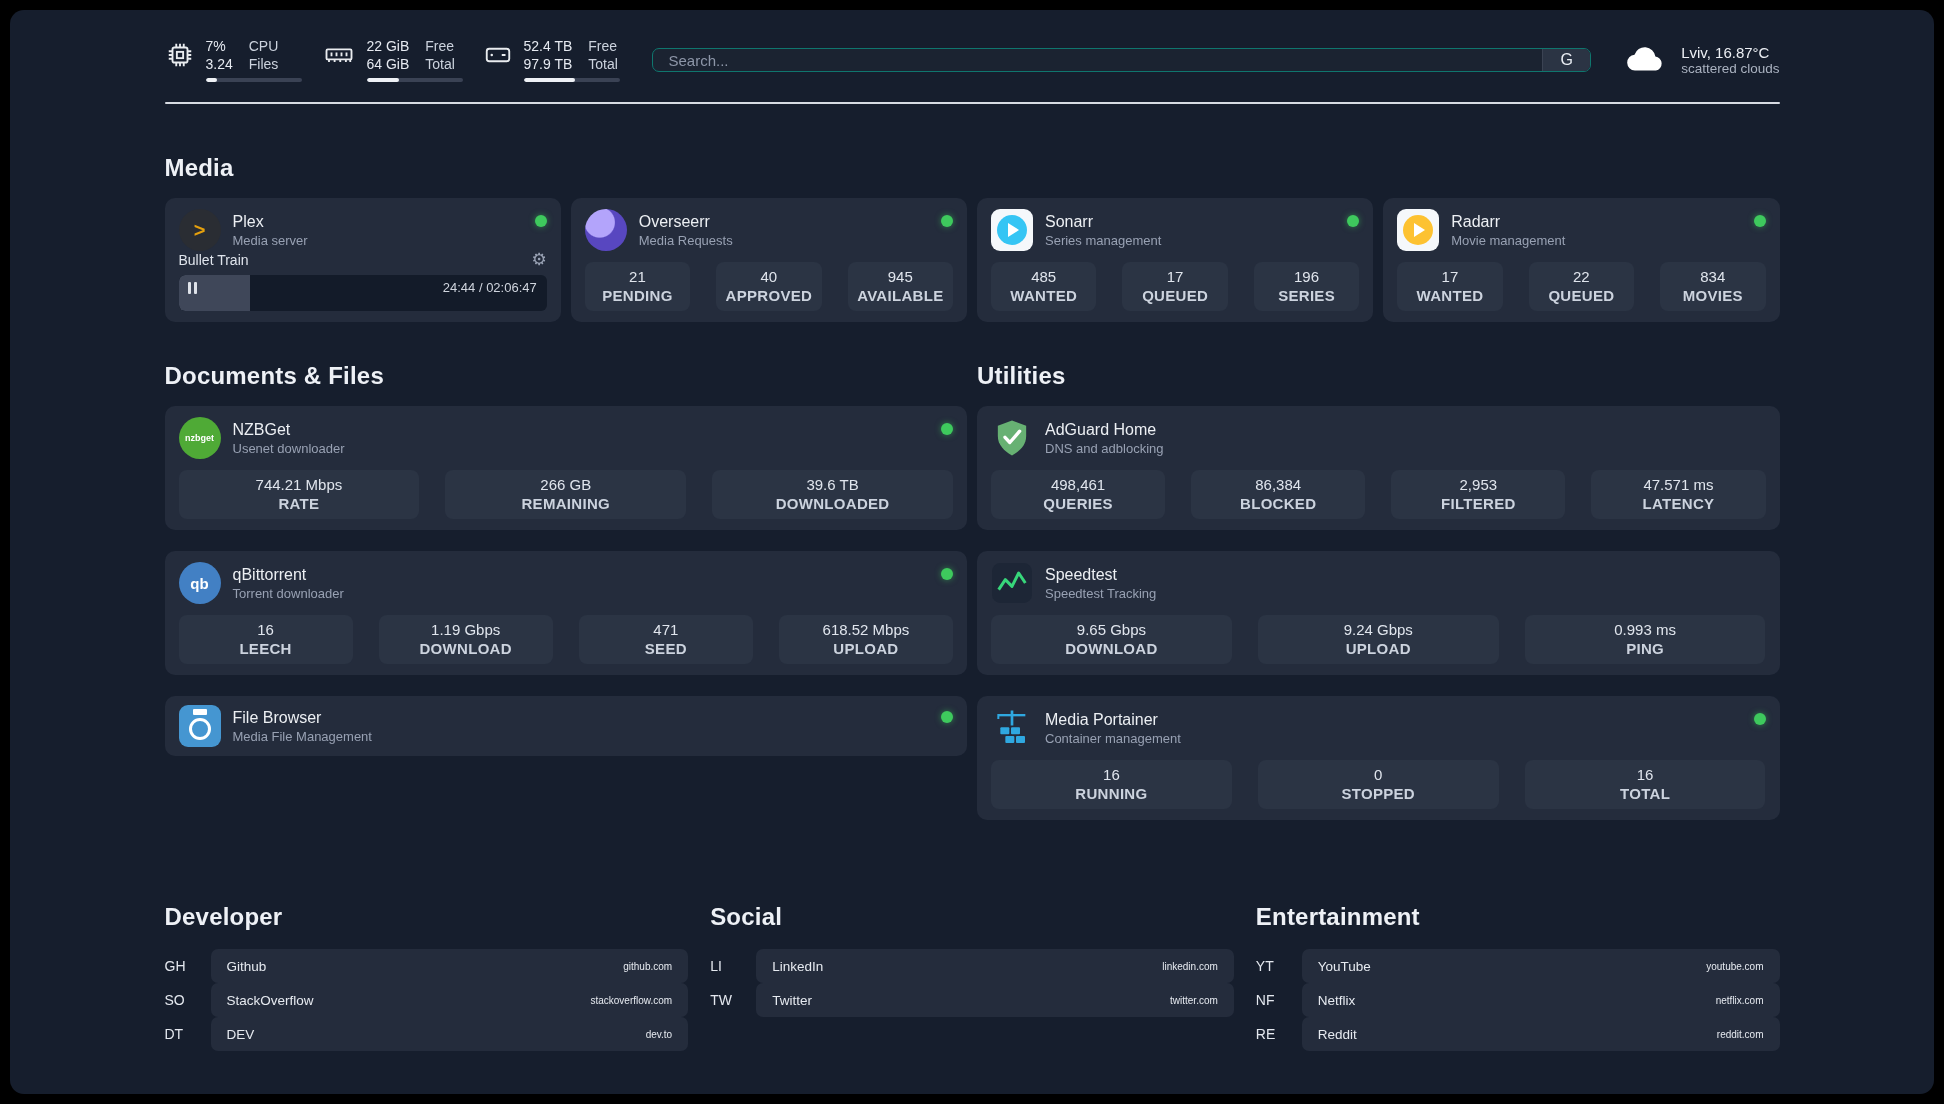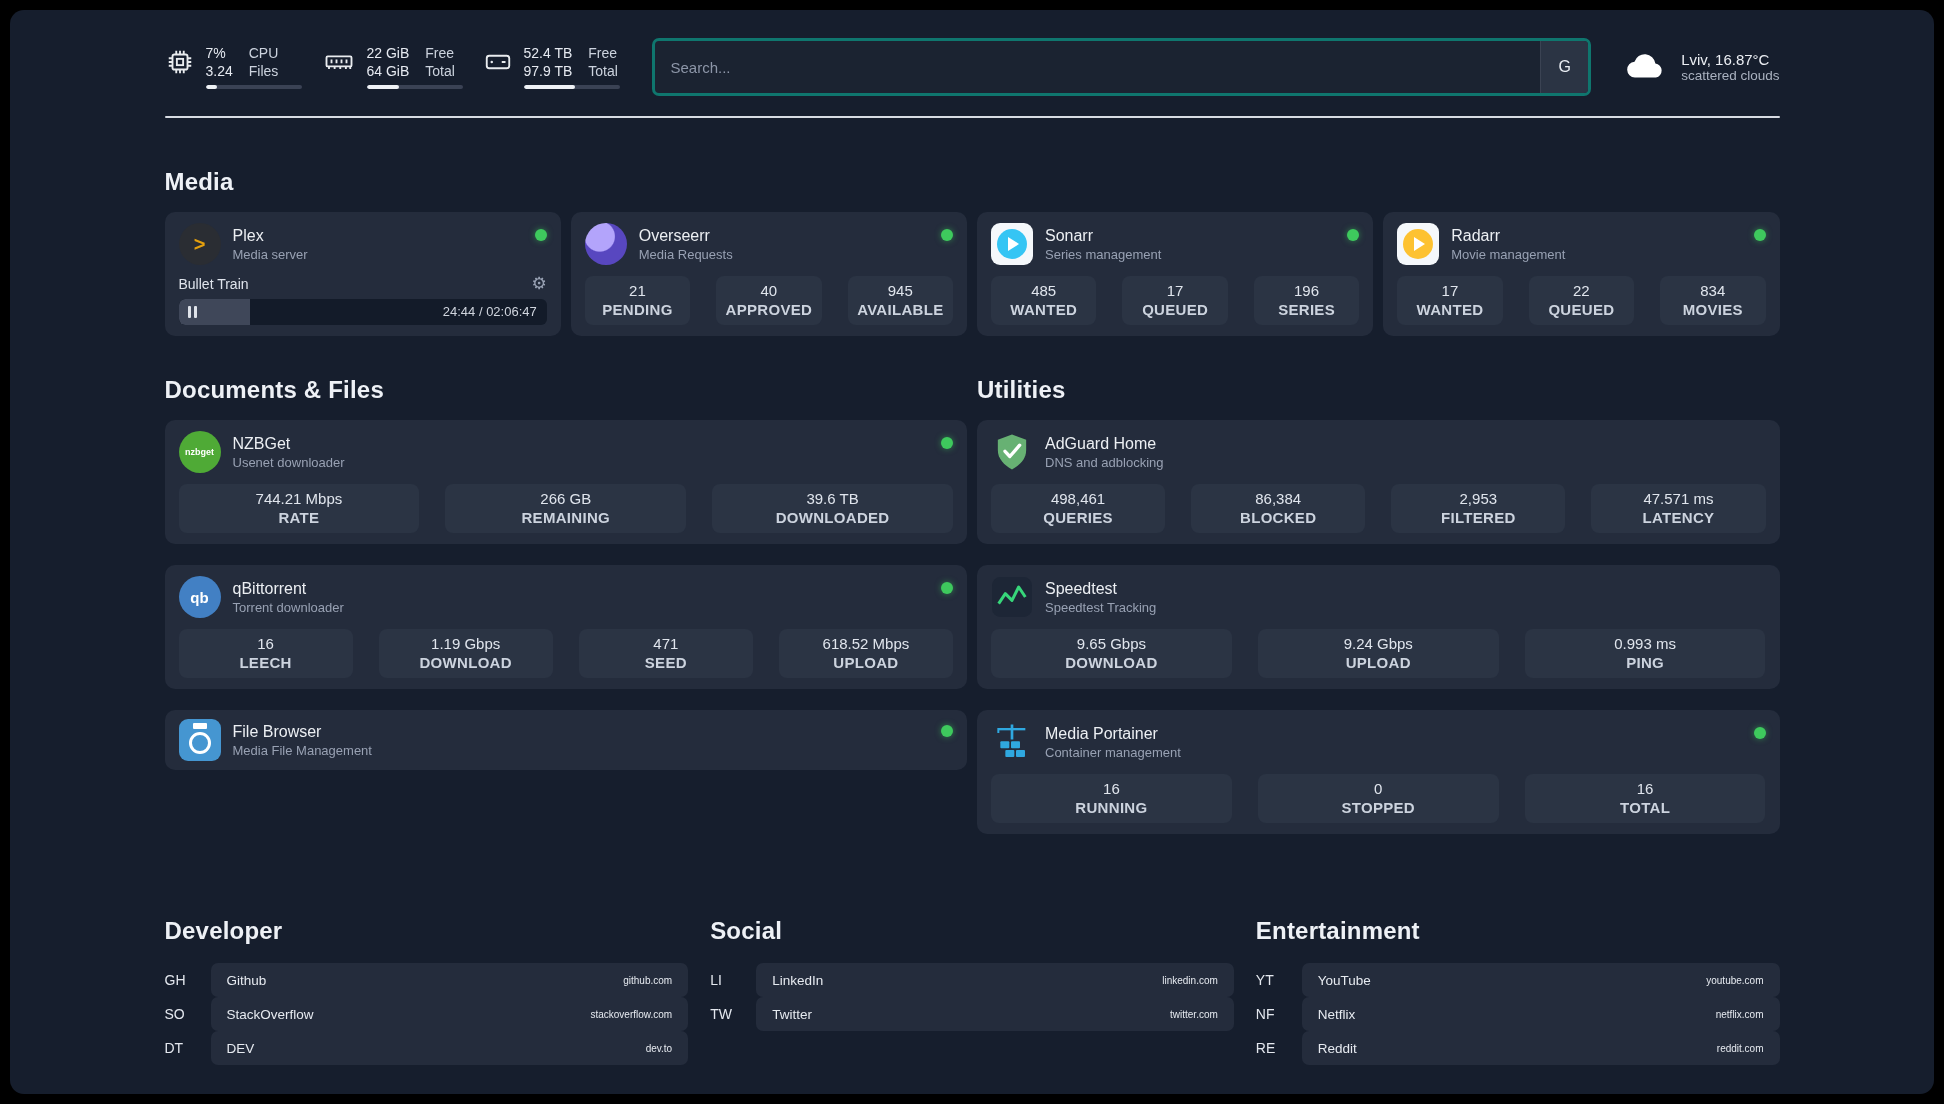--- a/index.html
+++ b/index.html
@@ -26,22 +26,22 @@
   .sys-icon { margin-top:2px; }
   .sys-body { display:flex; flex-direction:column; min-width:96px; }
   .sys-rows { display:flex; gap:16px; }
   .sys-col { display:flex; flex-direction:column; gap:2px; font-size:14px; }
   .sys-val { color:#e6eaf1; }
   .sys-lab { color:#ccd3de; }
   .sys-bar { margin-top:6px; height:4px; width:100%; background:#39425200; background:#3a4254; border-radius:2px; overflow:hidden; }
   .sys-bar > div { height:100%; background:#eef1f5; border-radius:2px; }
 
   .searchbox {
-    flex:1; height:58px; display:flex; align-items:stretch;
-    background:#1b2331; border:3px solid #0f766e; border-radius:7px;
+    flex:1; height:24px; display:flex; align-items:stretch;
+    background:#1b2331; border:1px solid #0f766e; border-radius:7px;
     overflow:hidden; margin:0 6px;
   }
   .searchbox input {
     flex:1; background:transparent; border:none; outline:none;
     color:#e9edf3; font-size:15px; padding:0 16px;
     font-family:"Liberation Sans", sans-serif;
   }
   .searchbox input::placeholder { color:#8d96a8; }
   .search-engine {
     width:48px; display:flex; align-items:center; justify-content:center;
@@ -95,21 +95,21 @@
   .qb-icon { background:#4280c4; border-radius:50%; color:#fff; font-size:15px; font-weight:700; }
   .fb-icon { background:#4596d1; border-radius:9px; position:relative; }
   .fb-icon::before { content:""; width:16px; height:16px; border:3px solid #fff; border-radius:50%; position:absolute; left:10px; top:13px; }
   .fb-icon::after { content:""; width:14px; height:6px; background:#fff; border-radius:1px; position:absolute; left:14px; top:4px; }
 
   
   .player { margin-top:auto; }
   .player-row { display:flex; align-items:center; justify-content:space-between; margin-bottom:7px; }
   .player-title { font-size:14px; color:#dfe4ec; }
   .gear { color:#9aa3b5; font-size:17px; cursor:pointer; line-height:1; }
-  .track { position:relative; height:26px; background:#131b29; border-radius:6px; overflow:hidden; cursor:pointer; }
+  .track { position:relative; height:36px; background:#131b29; border-radius:6px; overflow:hidden; cursor:pointer; }
   .track-fill { position:absolute; left:0; top:0; bottom:0; background:#3f4759; border-radius:6px 0 0 6px; }
   .pause { position:absolute; left:9px; top:7px; display:flex; gap:3px; cursor:pointer; }
   .pause i { width:3px; height:12px; background:#dfe3ea; border-radius:1px; display:block; }
   .time { position:absolute; right:10px; top:5px; font-size:13px; color:#d0d5de; }
 
   
   .twocol { margin-top:40px; display:grid; grid-template-columns:1fr 1fr; gap:10px; align-items:start; }
   .colstack { display:flex; flex-direction:column; }
   .colstack .section-title { margin-bottom:16px; }
   .colstack .card { margin-bottom:21px; }

